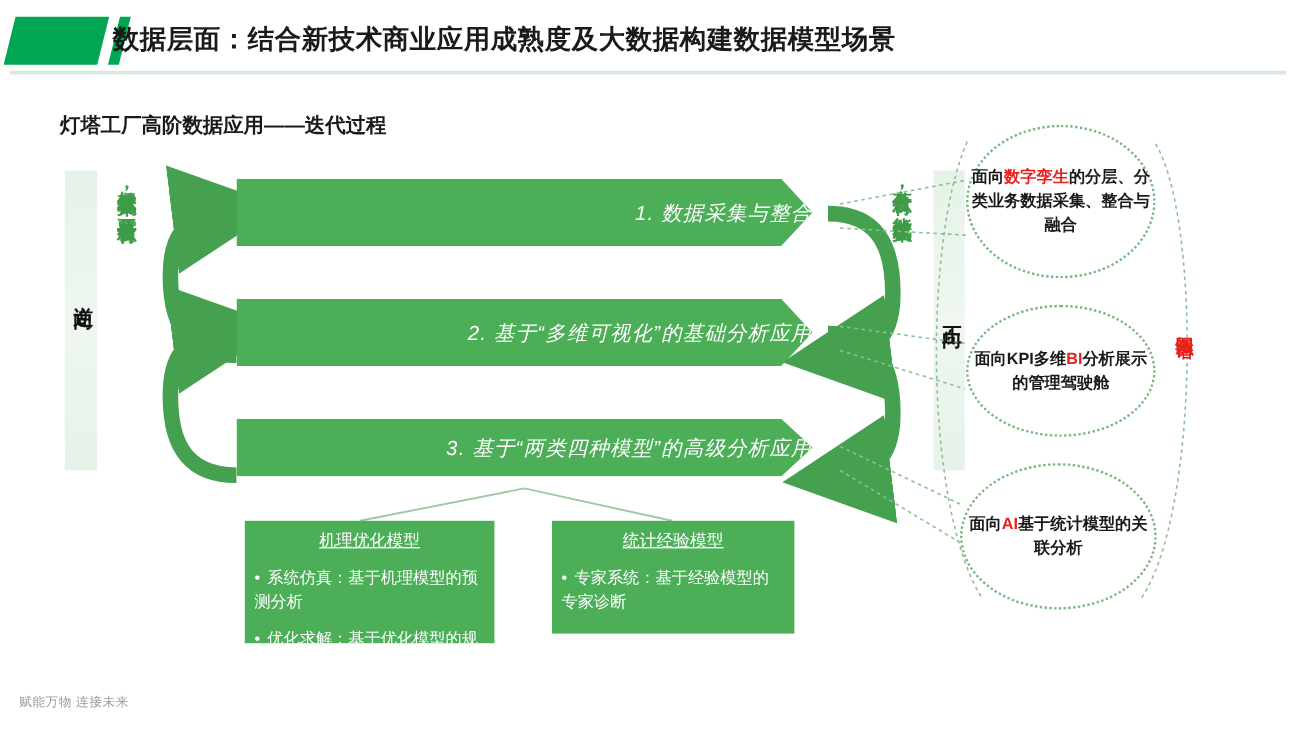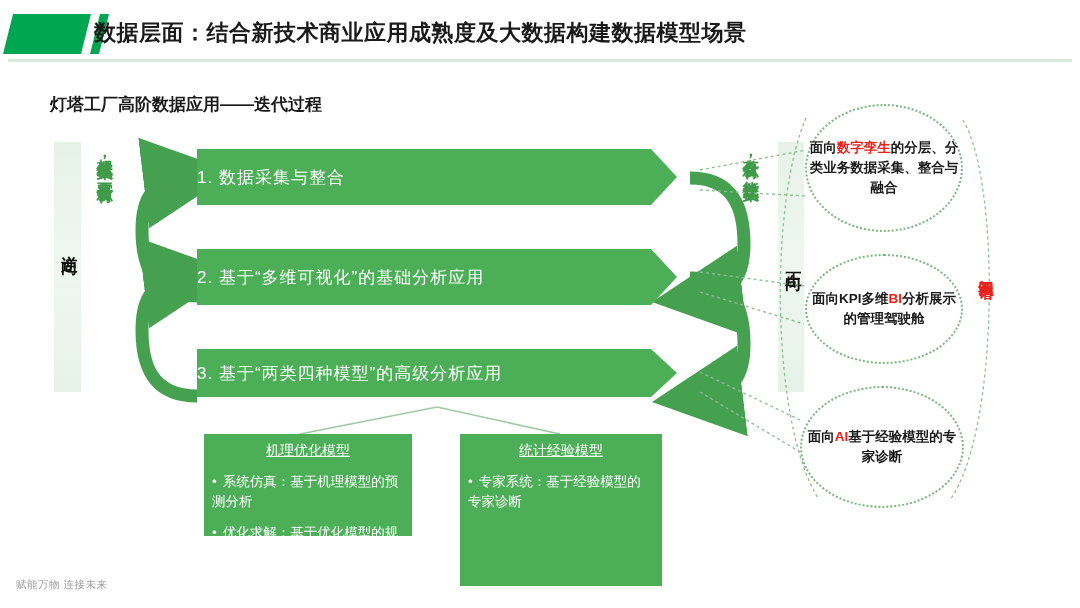--- a/index.html
+++ b/index.html
@@ -98,23 +98,24 @@
   #vq-right { left: 742px; top: 146px; height: 262px; }
 
   
   .chevron {
     position: absolute;
     background: #4caf57;
     color: #ffffff;
     font-size: 17px;
     display: flex;
     align-items: center;
-    justify-content: flex-start;
+    justify-content: flex-end;
     letter-spacing: 1px;
     clip-path: polygon(0 0, calc(100% - 26px) 0, 100% 50%, calc(100% - 26px) 100%, 0 100%);
+    font-style: italic;
   }
   #chev1 { left: 197px; top: 149px; width: 480px; height: 56px; }
   #chev2 { left: 197px; top: 249px; width: 480px; height: 56px; }
   #chev3 { left: 197px; top: 349px; width: 480px; height: 48px; }
 
   
   #arrows, #dotlines {
     position: absolute;
     left: 0; top: 0;
     width: 1080px; height: 608px;
@@ -137,21 +138,21 @@
     font-size: 14px;
     margin-bottom: 2px;
   }
   .detail-item {
     display: block;
     text-indent: 0;
     margin-top: 12px;
   }
   .detail-item .b { margin-right: 6px; }
   #box-left  { left: 204px; top: 434px; width: 208px; height: 102px; }
-  #box-right { left: 460px; top: 434px; width: 202px; height: 152px; }
+  #box-right { left: 460px; top: 434px; width: 202px; height: 94px; }
 
   
   .ellipse {
     position: absolute;
     border: 2px dotted #7ab87f;
     border-radius: 50%;
     display: flex;
     align-items: center;
     justify-content: center;
     text-align: center;
@@ -272,19 +273,19 @@
 </div>
 
 <div id="ell2" class="ellipse">
   <div>
     <span>面向KPI多维</span><span class="hl">BI</span><span>分析展示的管理驾驶舱</span>
   </div>
 </div>
 
 <div id="ell3" class="ellipse">
   <div>
-    <span>面向</span><span class="hl">AI</span><span>基于经验模型的专家诊断</span>
+    <span>面向</span><span class="hl">AI</span><span>基于统计模型的关联分析</span>
   </div>
 </div>
 
 <div id="kg-label">知识图谱</div>
 
 <div id="footer">赋能万物  连接未来</div>
 
 </body></html>

